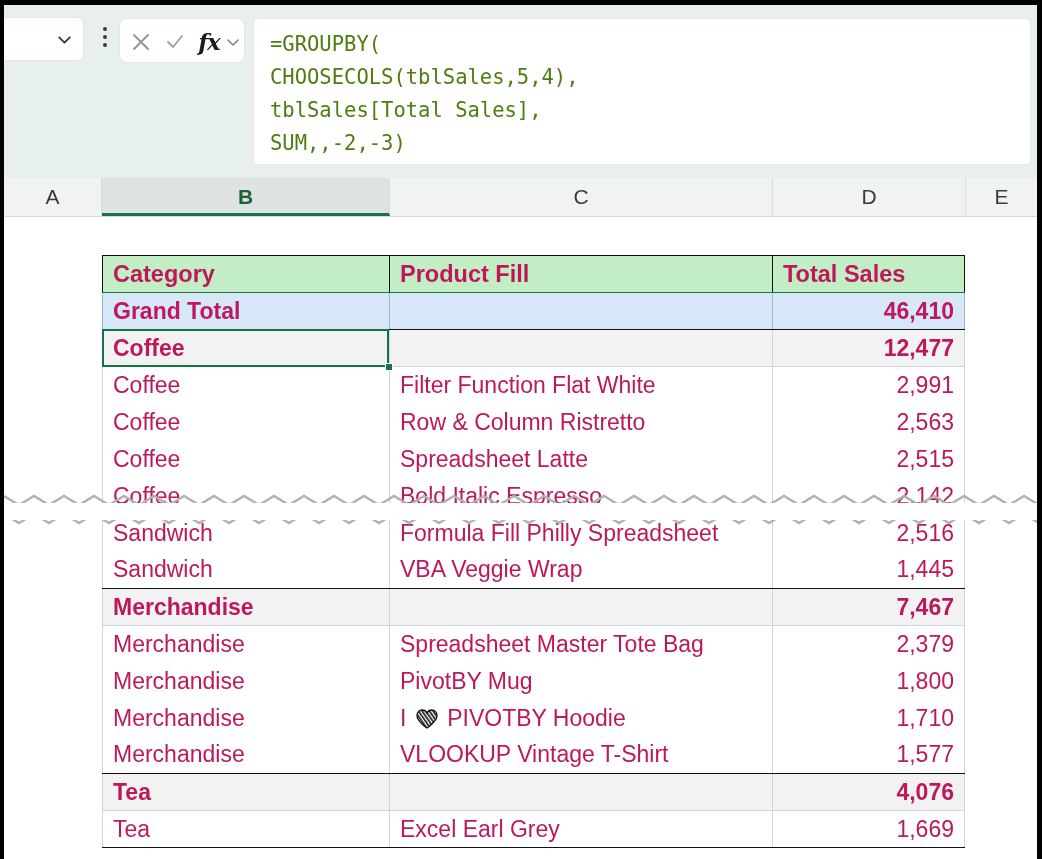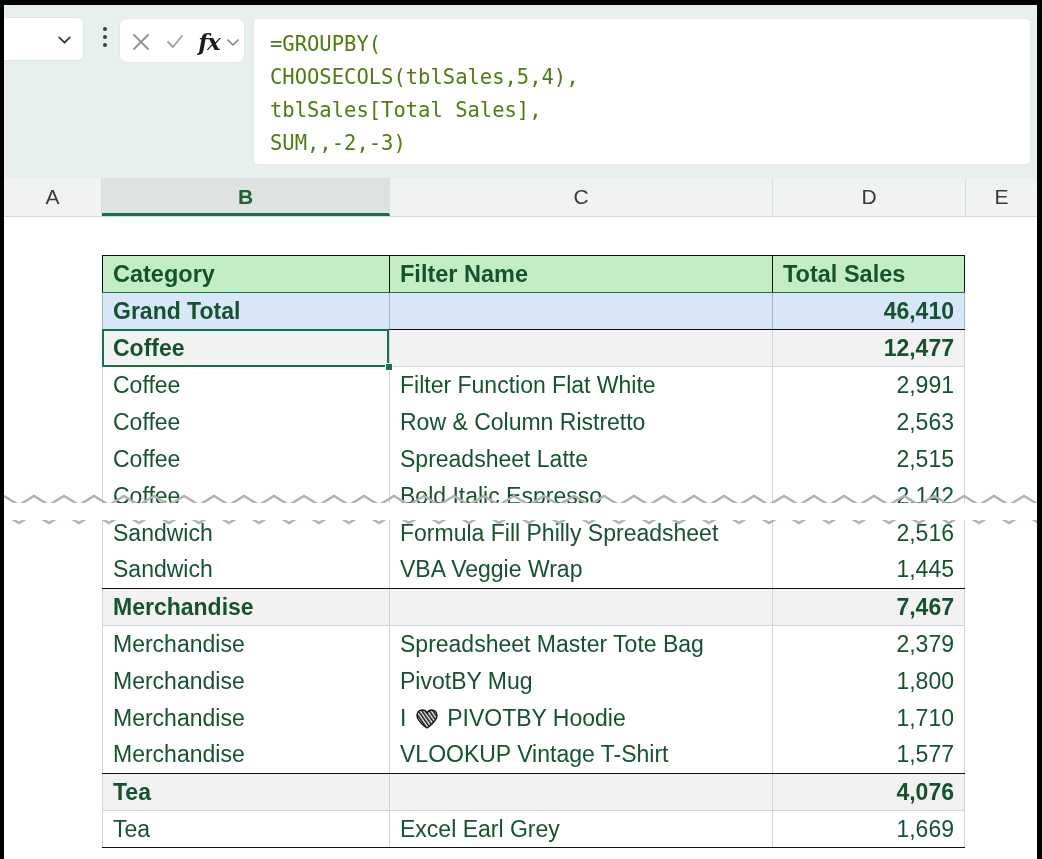--- a/index.html
+++ b/index.html
@@ -164,21 +164,21 @@
     left: 98px;
     top: 38px;
     width: 862px;
     border-collapse: collapse;
     table-layout: fixed;
   }
   .table td {
     height: 37px;
     padding: 0 10px;
     font-size: 23px;
-    color: #14532d;
+    color: #be185d;
     vertical-align: middle;
     overflow: hidden;
     white-space: nowrap;
     box-sizing: border-box;
     border-left: 1px solid #cdd5df;
     border-right: 1px solid #cdd5df;
   }
   col.c-cat  { width: 287px; }
   col.c-prod { width: 383px; }
   col.c-tot  { width: 192px; }
@@ -317,21 +317,21 @@
   <div class="grid">
     <table class="table">
       <colgroup>
         <col class="c-cat">
           <col class="c-prod">
           <col class="c-tot">
       </colgroup>
       <tbody>
         <tr class="hdr">
           <td>Category</td>
-          <td>Filter Name</td>
+          <td>Product Fill</td>
           <td>Total Sales</td>
         </tr>
       <tr class="grand">
             <td>Grand Total</td>
             <td></td>
             <td class="num">46,410</td>
           </tr>
           <tr class="subtotal">
             <td>Coffee</td>
             <td></td>

